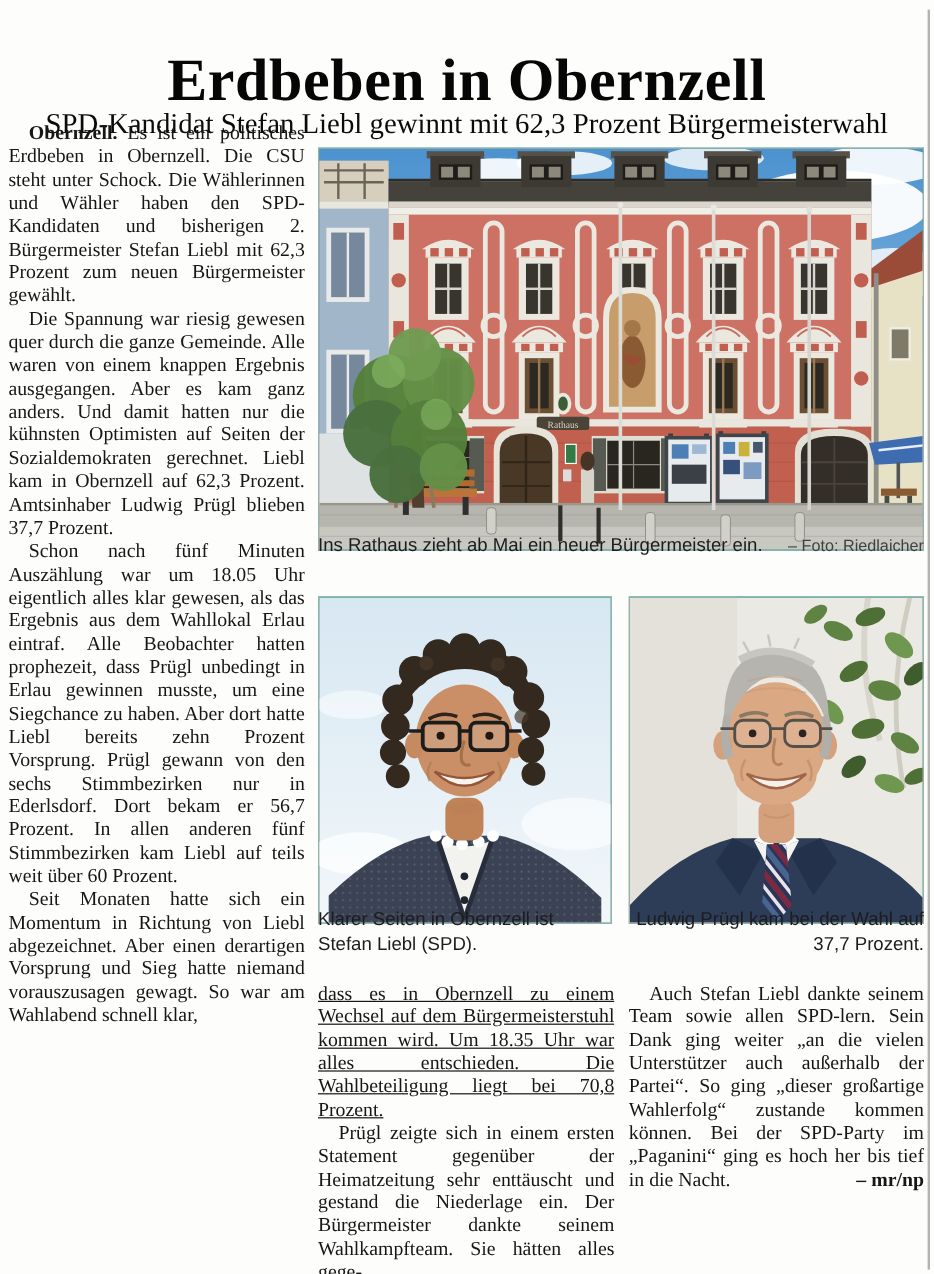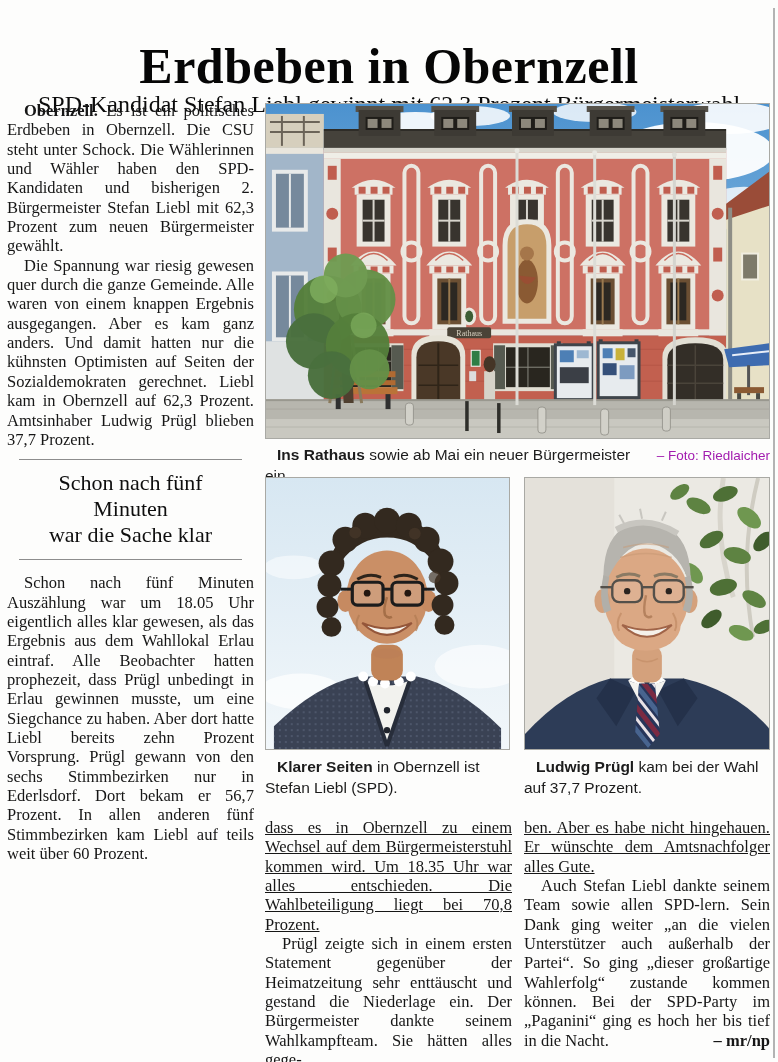--- a/index.html
+++ b/index.html
@@ -33,57 +33,54 @@
   .lead-in { font-weight: 700; }
   .crosshead {
     margin: 10px 12px 13px 12px;
     border-top: 1.5px solid #8d8d8d; border-bottom: 1.5px solid #8d8d8d;
     padding: 10px 0 11px 0; text-align: center; text-indent: 0;
   }
   .crosshead .ch-line {
     font-size: 22px; line-height: 26px; font-weight: 400; color: #0e0e0e;
   }
   .photo {
-    position: absolute; border: 1px solid #a9a9a4; background: #14b8a6; overflow: hidden;
+    position: absolute; border: 1px solid #a9a9a4; background: #14b8a6; overflow: hidden; margin-top: 20px;
   }
   #main-photo     { left: 265px; top: 103px; width: 505px; height: 336px; }
   #portrait-left  { left: 265px; top: 477px; width: 245px; height: 273px; }
   #portrait-right { left: 524px; top: 477px; width: 246px; height: 273px; }
   .photo svg { display: block; width: 100%; height: 100%; }
   .caption {
     position: absolute;
     font-family: "Liberation Sans", "DejaVu Sans", sans-serif;
     font-size: 15.5px; line-height: 20.5px; color: #1c1c1c;
   }
   #main-caption { left: 265px; top: 445px; width: 505px;
     display: flex; justify-content: space-between; align-items: baseline; }
-  .credit { font-size: 13.5px; color: #a21caf; white-space: nowrap; padding-left: 8px; }
+  .credit { font-size: 13.5px; color: #404040; white-space: nowrap; padding-left: 8px; }
   #caption-left  { left: 265px; top: 757px; width: 245px; }
-  #caption-right { left: 524px; top: 757px; width: 246px; }
-  .cap-lead { font-weight: 700; margin-left: 12px; }
+  #caption-right { left: 524px; top: 757px; width: 246px; text-align: right; }
+  .cap-lead { font-weight: 400; }
   .sig { float: right; font-weight: bold; }
   #page-rule {
     position: absolute; left: 773px; top: 8px; width: 1.5px; height: 1050px;
     background: #b3b3b3;
   }
 </style>
 </head>
 <body>
 
 <h1 class="headline">Erdbeben in Obernzell</h1>
 <h2 class="subheadline">SPD-Kandidat Stefan Liebl gewinnt mit 62,3 Prozent Bürgermeisterwahl</h2>
 
 <div class="body-col" id="col-left">
   <p><span class="lead-in">Obernzell.</span><span> Es ist ein politisches Erdbeben in Obernzell. Die CSU steht unter Schock. Die Wählerinnen und Wähler haben den SPD-Kandidaten und bisherigen 2. Bürgermeister Stefan Liebl mit 62,3 Prozent zum neuen Bürgermeister gewählt.</span></p>
   <p>Die Spannung war riesig gewesen quer durch die ganze Gemeinde. Alle waren von einem knappen Ergebnis ausgegangen. Aber es kam ganz anders. Und damit hatten nur die kühnsten Optimisten auf Seiten der Sozialdemokraten gerechnet. Liebl kam in Obernzell auf 62,3 Prozent. Amtsinhaber Ludwig Prügl blieben 37,7 Prozent.</p>
-  <div class="crosshead">
-    <div class="ch-line">Schon nach fünf Minuten</div>
-    <div class="ch-line">war die Sache klar</div>
-  </div>
   <p>Schon nach fünf Minuten Auszählung war um 18.05 Uhr eigentlich alles klar gewesen, als das Ergebnis aus dem Wahllokal Erlau eintraf. Alle Beobachter hatten prophezeit, dass Prügl unbedingt in Erlau gewinnen musste, um eine Siegchance zu haben. Aber dort hatte Liebl bereits zehn Prozent Vorsprung. Prügl gewann von den sechs Stimmbezirken nur in Ederlsdorf. Dort bekam er 56,7 Prozent. In allen anderen fünf Stimmbezirken kam Liebl auf teils weit über 60 Prozent.</p>
+  <p>Seit Monaten hatte sich ein Momentum in Richtung von Liebl abgezeichnet. Aber einen derartigen Vorsprung und Sieg hatte niemand vorauszusagen gewagt. So war am Wahlabend schnell klar,</p>
 </div>
 
 <div class="photo" id="main-photo">
   <svg viewBox="0 0 505 335" preserveAspectRatio="none">
     <defs>
       <linearGradient id="sky" x1="0" y1="0" x2="0" y2="1">
         <stop offset="0" stop-color="#4c92cf"></stop>
           <stop offset="1" stop-color="#a9d0ea"></stop>
       </linearGradient>
       <g id="dm">
@@ -295,21 +292,21 @@
     <rect x="140" y="300" width="8" height="22" rx="3" fill="#d2d1c9" stroke="#8e8d85" stroke-width=".8"></rect>
     <rect x="273" y="304" width="8" height="26" rx="3" fill="#d2d1c9" stroke="#8e8d85" stroke-width=".8"></rect>
     <rect x="336" y="306" width="8" height="26" rx="3" fill="#d2d1c9" stroke="#8e8d85" stroke-width=".8"></rect>
     <rect x="398" y="304" width="8" height="24" rx="3" fill="#cfcec6" stroke="#8e8d85" stroke-width=".8"></rect>
     <rect x="200" y="298" width="3.5" height="30" fill="#2e2e2a"></rect>
     <rect x="232" y="300" width="3.5" height="30" fill="#2e2e2a"></rect>
   </svg>
 </div>
 
 <div class="caption" id="main-caption">
-  <span><span class="cap-lead">Ins Rathaus</span><span> sowie ab Mai ein neuer Bürgermeister ein.</span></span>
+  <span><span class="cap-lead">Ins Rathaus</span><span> zieht ab Mai ein neuer Bürgermeister ein.</span></span>
   <span class="credit">– Foto: Riedlaicher</span>
 </div>
 
 <div class="photo" id="portrait-left">
   <svg viewBox="0 0 245 273" preserveAspectRatio="none">
     <defs>
       <linearGradient id="gl" x1="0" y1="0" x2="0" y2="1">
         <stop offset="0" stop-color="#d7e7f2"></stop>
           <stop offset="1" stop-color="#f2f7fa"></stop>
       </linearGradient>
@@ -457,17 +454,16 @@
 </div>
 <div class="caption" id="caption-right">
   <span class="cap-lead">Ludwig Prügl</span><span> kam bei der Wahl auf 37,7 Prozent.</span>
 </div>
 
 <div class="body-col" id="col-mid">
   <p class="cont">dass es in Obernzell zu einem Wechsel auf dem Bürgermeisterstuhl kommen wird. Um 18.35 Uhr war alles entschieden. Die Wahlbeteiligung liegt bei 70,8 Prozent.</p>
   <p>Prügl zeigte sich in einem ersten Statement gegenüber der Heimatzeitung sehr enttäuscht und gestand die Niederlage ein. Der Bürgermeister dankte seinem Wahlkampfteam. Sie hätten alles gege-</p>
 </div>
 <div class="body-col" id="col-right">
-  <p class="cont">ben. Aber es habe nicht hingehauen. Er wünschte dem Amtsnachfolger alles Gute.</p>
   <p><span>Auch Stefan Liebl dankte seinem Team sowie allen SPD-lern. Sein Dank ging weiter „an die vielen Unterstützer auch außerhalb der Partei“. So ging „dieser großartige Wahlerfolg“ zustande kommen können. Bei der SPD-Party im „Paganini“ ging es hoch her bis tief in die Nacht.</span> <span class="sig">– mr/np</span></p>
 </div>
 
 <div id="page-rule"></div>
 
 </body></html>

